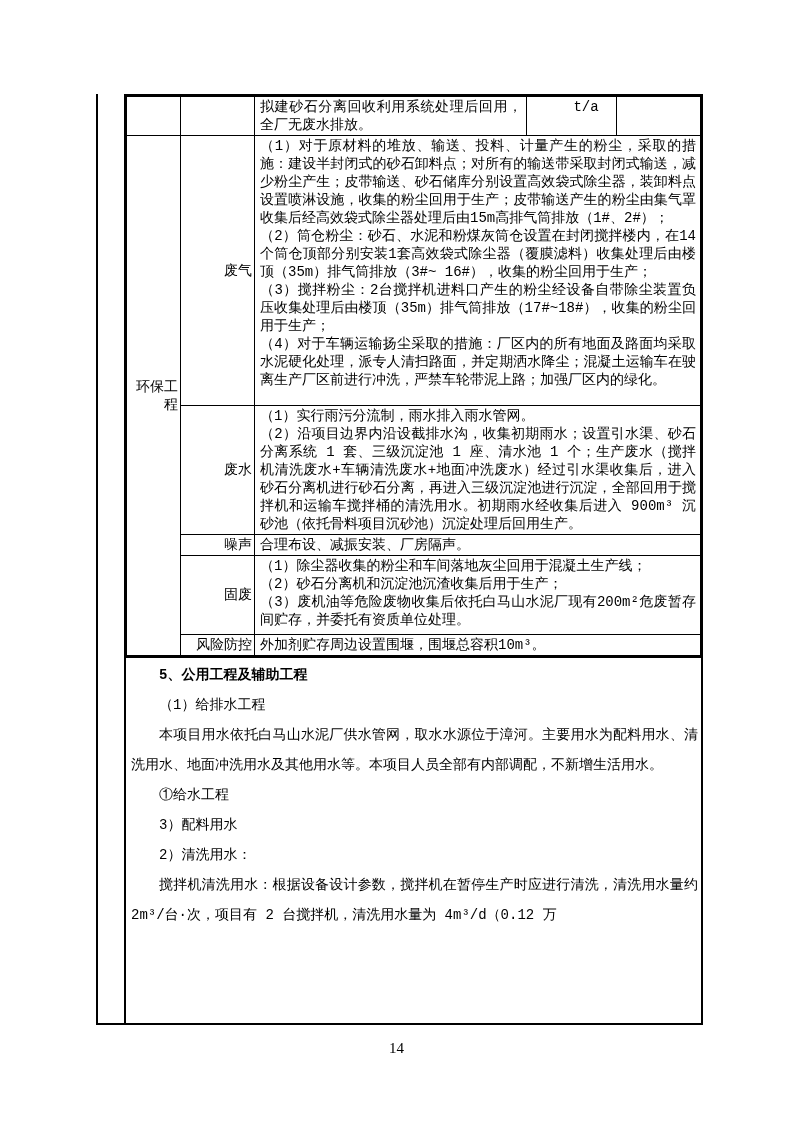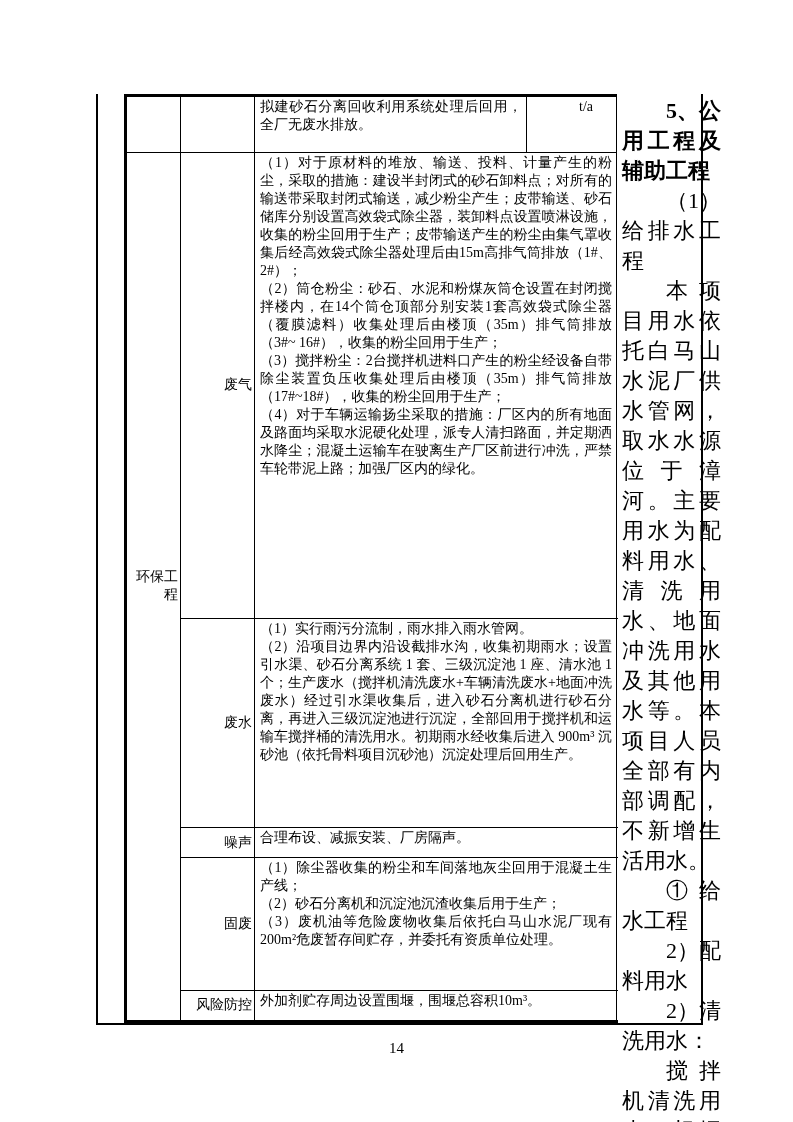--- a/index.html
+++ b/index.html
@@ -27,21 +27,23 @@
     display: flex;
   }
   .gutter {
     width: 28px;
     border-right: 2px solid #000;
     flex: none;
   }
   .main {
     flex: 1;
     display: flex;
+    flex-direction: column;
     min-width: 0;
+    font-family: Liberation Mono, monospace;
   }
   
   table.env {
     width: 100%;
     border-collapse: collapse;
     table-layout: fixed;
     border-top: 3px solid #000;
     border-bottom: 3px solid #000;
     font-size: 14px;
     line-height: 18px;
@@ -64,21 +66,21 @@
   }
   tr.r-top       { height: 38px; }
   tr.r-gas  td.content { height: 270px; }
   tr.r-water td.content { height: 128px; }
   tr.r-noise td.content { height: 14px; }
   tr.r-solid td.content { height: 79px; }
   tr.r-risk  td.content { height: 20px; }
   
   .bodytext {
     padding: 2px 3px 4px 5px;
-    font-size: 22px;
+    font-size: 14px;
     line-height: 30px;
     text-align: justify;
   }
   .bodytext p {
     margin: 0;
     text-indent: 2em;
   }
   .bodytext p.h { font-weight: bold; }
   .pagenum {
     position: absolute;
@@ -151,21 +153,21 @@
             </td>
           </tr>
         </tbody>
       </table>
 
       <div class="bodytext">
         <p class="h">5、公用工程及辅助工程</p>
         <p>（1）给排水工程</p>
         <p>本项目用水依托白马山水泥厂供水管网，取水水源位于漳河。主要用水为配料用水、清洗用水、地面冲洗用水及其他用水等。本项目人员全部有内部调配，不新增生活用水。</p>
         <p>①给水工程</p>
-        <p>2）配料用水</p>
+        <p>3）配料用水</p>
         <p>2）清洗用水：</p>
         <p>搅拌机清洗用水：根据设备设计参数，搅拌机在暂停生产时应进行清洗，清洗用水量约 2m³/台·次，项目有 2 台搅拌机，清洗用水量为 4m³/d（0.12 万</p>
       </div>
 
     </div>
   </div>
 
   <div class="pagenum">14</div>
 </div>
 

